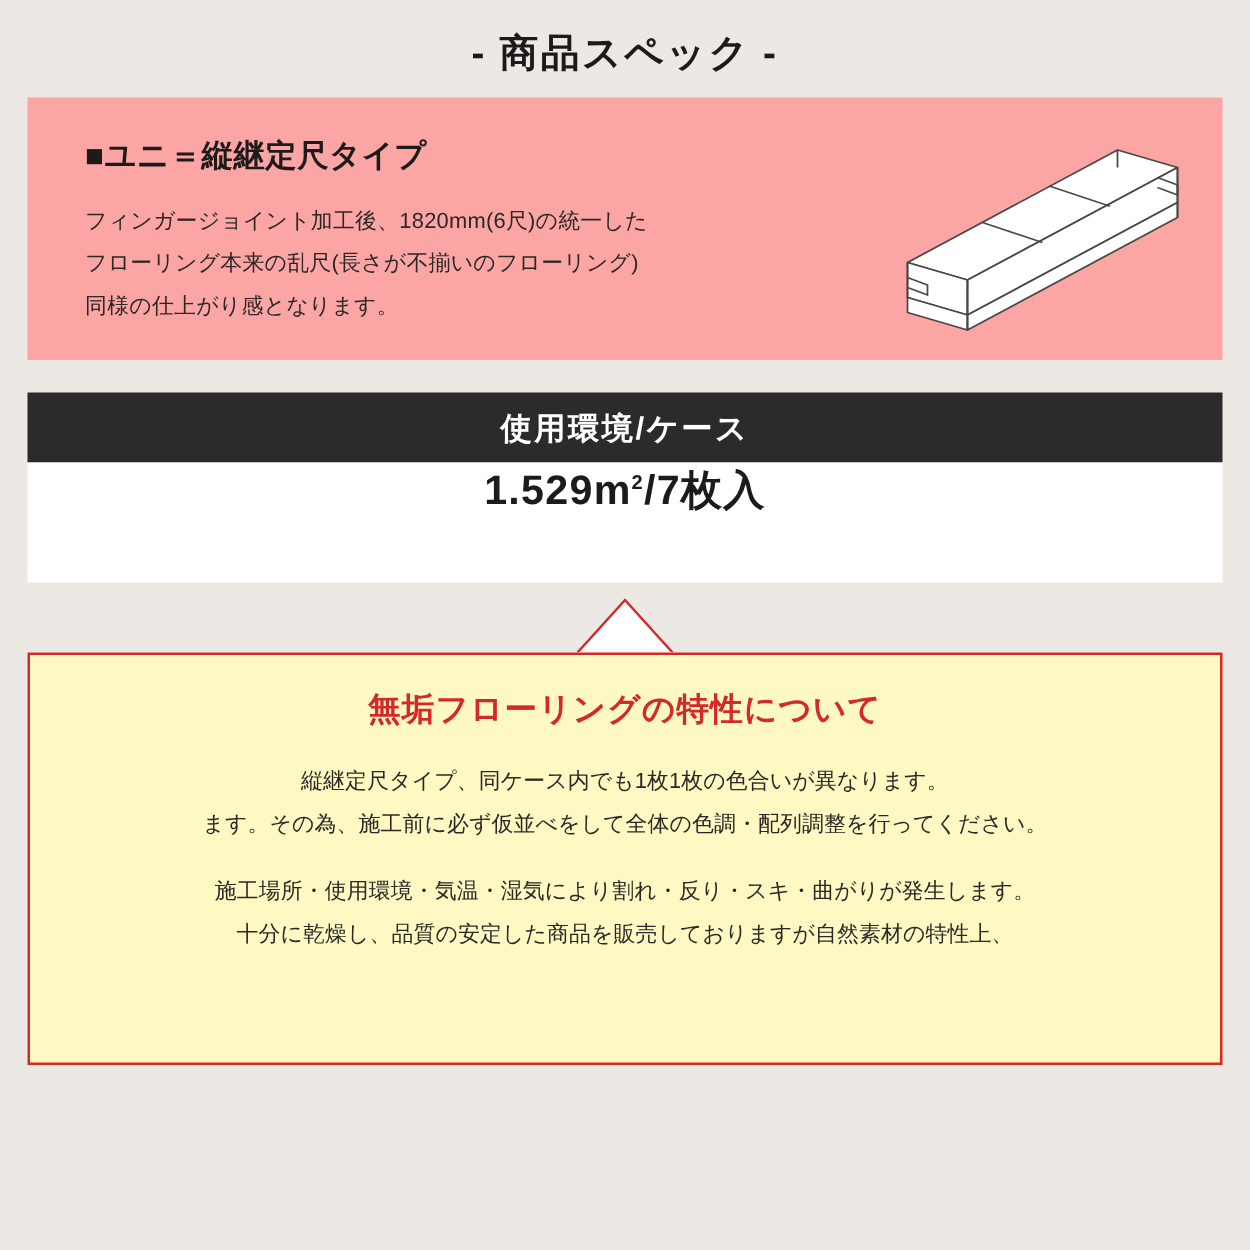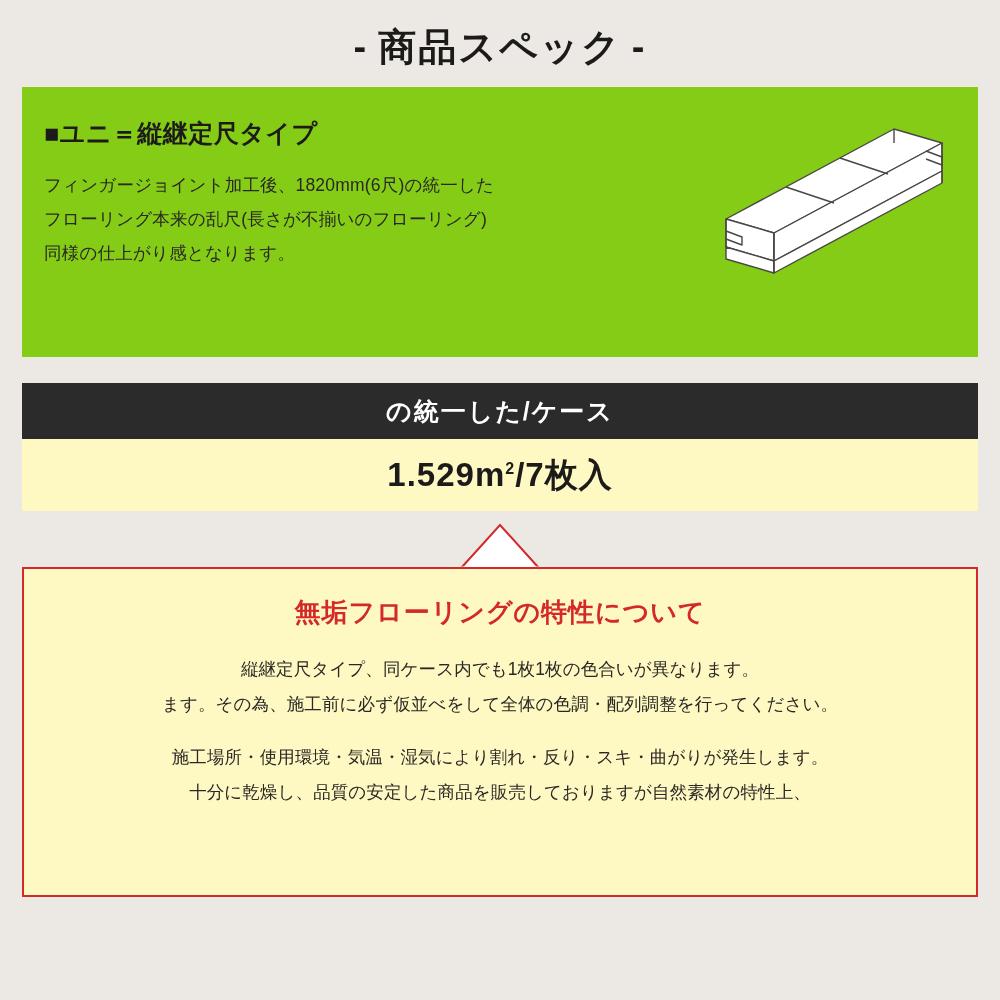--- a/index.html
+++ b/index.html
@@ -21,39 +21,39 @@
     box-sizing: border-box;
   }
 
   
   .title-wrap {
     text-align: center;
     padding-top: 22px;
     padding-bottom: 14px;
   }
   .title {
-    font-size: 38px;
+    font-size: 31px;
     font-weight: bold;
     letter-spacing: 2px;
     color: #1d1b1a;
     display: inline-block;
   }
   .title .dash {
     font-weight: bold;
     padding: 0 10px;
   }
 
   
   .spec-card {
     position: relative;
     margin: 0 22px;
-    background: #84cc16;
-    height: 270px;
+    background: #fca5a5;
+    height: 210px;
     box-sizing: border-box;
-    padding: 30px 34px 0 22px;
+    padding: 30px 34px 0 46px;
   }
   .spec-heading {
     font-size: 25px;
     font-weight: bold;
     letter-spacing: 0.5px;
     margin: 0 0 18px 0;
     color: #1d1b1a;
   }
   .spec-body {
     font-size: 17.5px;
@@ -83,24 +83,23 @@
     height: 56px;
     display: flex;
     align-items: center;
     justify-content: center;
     font-size: 25px;
     font-weight: bold;
     letter-spacing: 2px;
   }
   .qty-box {
     margin: 0 22px;
-    background: #fef9c3;
-    height: 72px;
+    background: #ffffff;
+    height: 96px;
     display: flex;
-    align-items: center;
     justify-content: center;
   }
   .qty-text {
     font-size: 33px;
     font-weight: bold;
     letter-spacing: 1px;
     color: #1d1b1a;
   }
   .qty-text sup {
     font-size: 16px;
@@ -189,21 +188,21 @@
         <path d="M268,8 L268,22"></path>
 
         <path d="M100,98 L100,126"></path>
         <path d="M148,112 L148,152"></path>
         <path d="M316,22 L316,62"></path>
       </g>
     </svg>
   </div>
 
   <div class="barline">
-    <span>の統一した/ケース</span>
+    <span>使用環境/ケース</span>
   </div>
 
   <div class="qty-box">
     <div class="qty-text">
       <span>1.529</span><span>m</span><sup>2</sup><span>/7枚入</span>
     </div>
   </div>
 
   <div class="arrow-zone">
     <svg width="80" height="46" viewBox="0 0 80 46">

